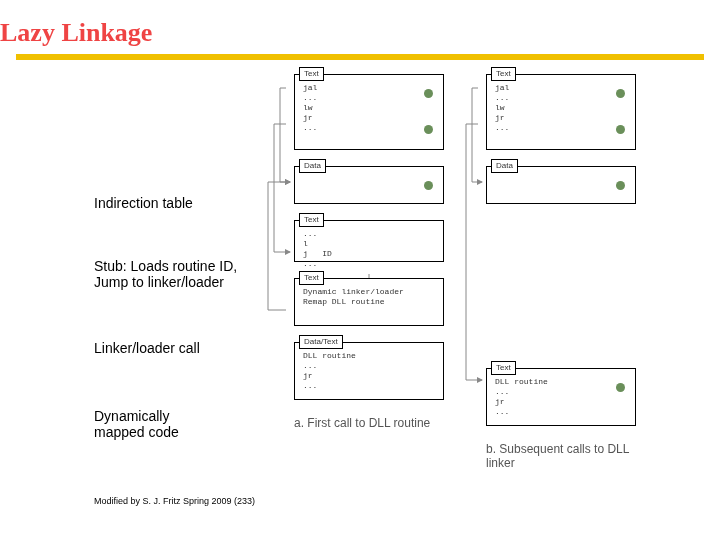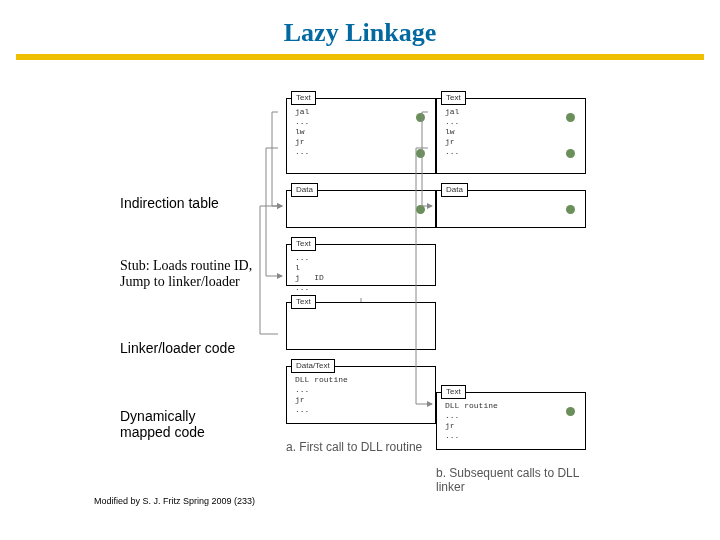--- a/index.html
+++ b/index.html
@@ -5,58 +5,57 @@
   * { box-sizing: border-box; }
   body {
     margin: 0;
     width: 720px;
     height: 540px;
     background: #fff;
     font-family: Arial, Helvetica, sans-serif;
     position: relative;
   }
   .title {
-    text-align: center;
+    text-align: left;
     font-family: "Times New Roman", Times, serif;
     font-weight: bold;
     font-size: 26px;
-    color: #0369a1;
+    color: #ef4444;
     padding-top: 18px;
     padding-bottom: 6px;
   }
   .rule {
     height: 6px;
     background: #f0c000;
     margin: 0 16px 0 16px;
   }
   .captions {
     position: absolute;
     left: 94px;
     font-size: 14px;
     color: #000;
-    margin-left: 26px;
   }
   #cap1 { top: 195px; }
-  #cap2 { top: 258px; font-family: Liberation Serif, serif; }
+  #cap2 { top: 258px; }
   #cap3 { top: 340px; }
   #cap4 { top: 408px; }
   .footer {
     position: absolute;
     left: 94px;
     bottom: 34px;
     font-size: 9px;
     color: #000;
   }
 
   .columns {
     position: absolute;
-    left: 286px;
+    left: 294px;
     top: 74px;
     display: flex;
-    margin-top: 24px;
+    gap: 42px;
   }
   .col {
     position: relative;
     width: 150px;
   }
   .box {
     position: relative;
     border: 1px solid #000;
     background: #fff;
     margin-bottom: 16px;
@@ -115,21 +114,21 @@
 </style>
 </head>
 <body>
 
 <div class="title">Lazy Linkage</div>
 <div class="rule"></div>
 
 <div class="captions" id="cap1">Indirection table</div>
 <div class="captions" id="cap2" style="white-space:pre">Stub: Loads routine ID,
 Jump to linker/loader</div>
-<div class="captions" id="cap3">Linker/loader code</div>
+<div class="captions" id="cap3">Linker/loader call</div>
 <div class="captions" id="cap4" style="white-space:pre">Dynamically
 mapped code</div>
 
 <div class="footer">Modified by S. J. Fritz  Spring 2009 (233)</div>
 
 <div class="columns">
 
   <div class="col">
     <svg class="arrows">
       <defs>
@@ -164,20 +163,22 @@
     <div class="box b-stub">
       <div class="hdr">Text</div>
       <div class="body">...
 l
 j   ID
 ...</div>
     </div>
 
     <div class="box b-loader">
       <div class="hdr">Text</div>
+      <div class="body">Dynamic linker/loader
+Remap DLL routine</div>
     </div>
 
     <div class="box b-dll">
       <div class="hdr">Data/Text</div>
       <div class="body">DLL routine
 ...
 jr
 ...</div>
     </div>
 

